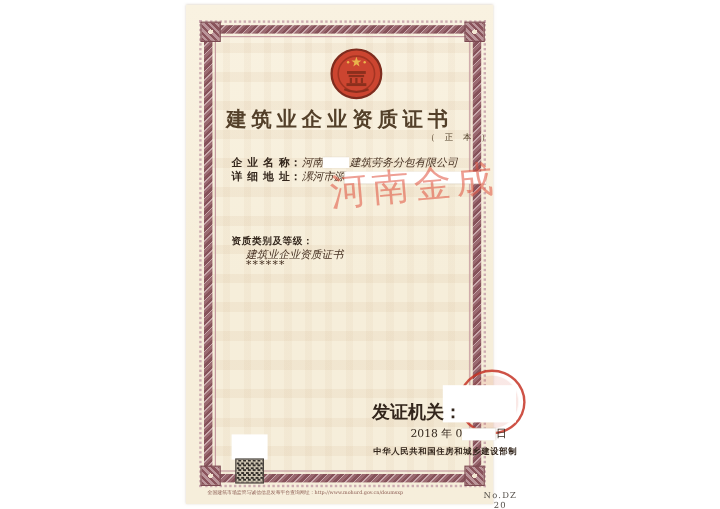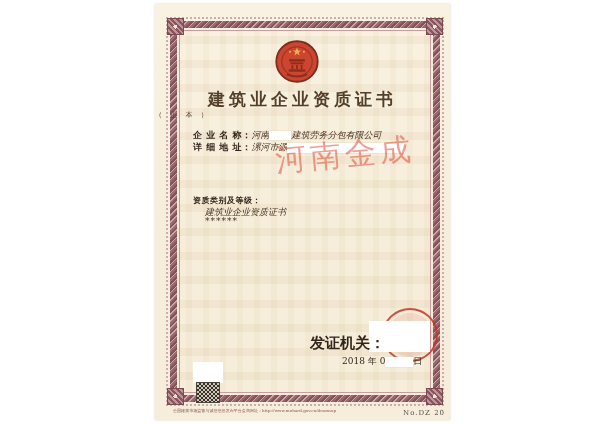--- a/index.html
+++ b/index.html
@@ -1,21 +1,21 @@
 <!DOCTYPE html>
 <html><head>
 <meta charset="utf-8">
 <style>
   html,body{margin:0;padding:0;}
   body{
     width:600px;height:424px;position:relative;background:#ffffff;
     font-family:"DejaVu Serif","Liberation Serif",serif;overflow:hidden;
   }
   .paper{
-    position:absolute;left:155px;top:4px;width:295px;height:416px;
+    position:absolute;left:155px;top:4px;width:256px;height:416px;
     background:linear-gradient(180deg,#f9f2e1 0%,#f6eeda 55%,#f6eedb 100%);
     box-shadow:0 0 2px rgba(180,160,140,.5);
   }
   
   .texture{
     position:absolute;left:20px;top:22px;right:15px;bottom:24px;
     background-image:
       repeating-linear-gradient(0deg, transparent 0 16px, rgba(197,158,116,0.10) 16px 24px),
       repeating-linear-gradient(90deg, transparent 0 11px, rgba(197,158,116,0.07) 11px 17px);
     pointer-events:none;
@@ -36,21 +36,21 @@
     border:1px solid #7d4a52;
   }
   .c-tl{left:12px;top:14px}.c-tr{right:7px;top:14px}.c-bl{left:12px;bottom:15px}.c-br{right:7px;bottom:15px}
 
   .emblem{position:absolute;left:119px;top:35px;width:46px;height:45px;}
   .title{
     position:absolute;left:0;top:84px;width:100%;text-align:center;
     font-size:17px;font-weight:bold;letter-spacing:4px;color:#53402a;
   }
   .subtitle{
-    position:absolute;left:0;top:106px;width:100%;text-align:left;
+    position:absolute;left:0;top:106px;width:100%;text-align:right;
     font-size:7px;letter-spacing:3px;color:#53402a;
   }
 
   .row{position:absolute;left:38px;font-size:9px;color:#33261c;white-space:nowrap;}
   .lbl{font-weight:bold;letter-spacing:.5px;color:#33261c;}
   .val{font-style:italic;color:#473223;}
   .redact{display:inline-block;background:#ffffff;vertical-align:middle;box-shadow:0 0 1px rgba(200,190,170,.8);}
 
   .econ-val{position:absolute;left:198px;top:160px;font-size:7.5px;font-style:italic;color:#473223;line-height:9px;white-space:nowrap;}
 
@@ -143,20 +143,21 @@
   </div>
 
   <div class="watermark">河南金成</div>
 
   <div class="seal"></div>
   <div class="seal-cover"></div>
   <div class="issuer-label">发证机关：</div>
   <div class="date-row">
     <span>2018 年 0</span><span class="redact" style="width:28px;height:10px"></span><span>日</span>
   </div>
+  <div class="made-by">中华人民共和国住房和城乡建设部制</div>
 
   <div class="qr-cover"></div>
   <div class="qr"></div>
 
   <div class="footer-query">全国建筑市场监管与诚信信息发布平台查询网址：http://www.mohurd.gov.cn/doumsxp</div>
   <div class="footer-serial">No.DZ  20</div>
 
 </div>
 
 </body></html>

